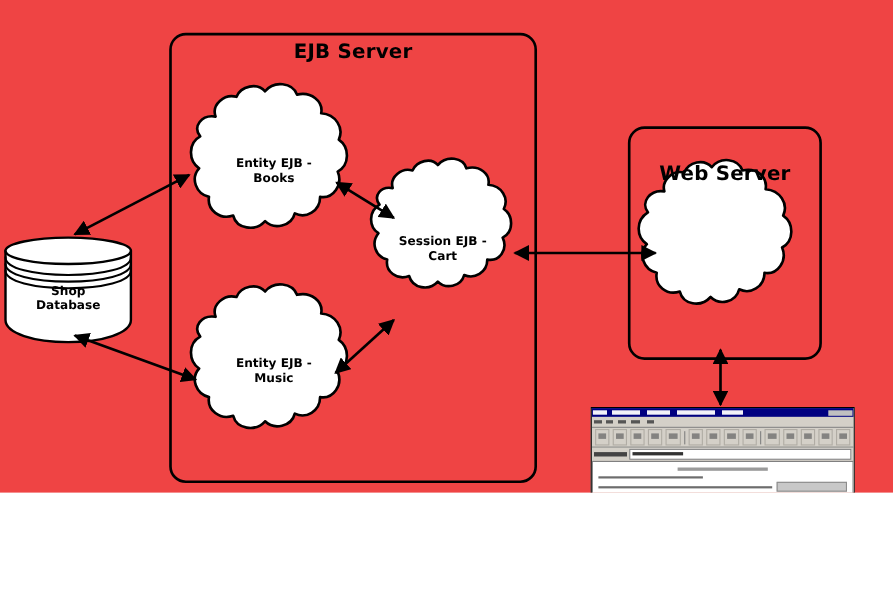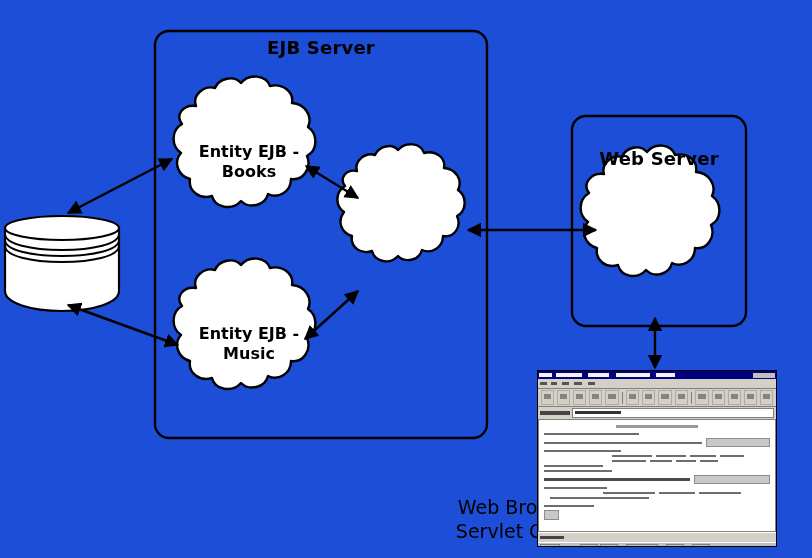--- a/index.html
+++ b/index.html
@@ -7,22 +7,22 @@
     margin: 0;
     padding: 0;
     background: #ffffff;
   }
   body {
     font-family: "DejaVu Sans", "Liberation Sans", sans-serif;
   }
   #canvas {
     position: relative;
     width: 812px;
-    height: 558px;
-    background: #1d4ed8;
+    height: 448px;
+    background: #ef4444;
     overflow: hidden;
   }
   svg.layer {
     position: absolute;
     left: 0;
     top: 0;
     width: 812px;
     height: 558px;
   }
   .stroke {
@@ -67,21 +67,21 @@
     line-height: 1.22;
     user-select: none;
   }
   .title-lbl {
     font-weight: bold;
     font-size: 18px;
     letter-spacing: 0.2px;
   }
   .node-lbl {
     font-weight: bold;
-    font-size: 16px;
+    font-size: 11px;
   }
   .caption-lbl {
     font-size: 19px;
     line-height: 1.28;
   }
 
   
   #browser-thumb {
     position: absolute;
     left: 537px;
@@ -263,27 +263,31 @@
 
     <line class="arrowline" x1="468" y1="230" x2="596" y2="230" marker-start="url(#ah)" marker-end="url(#ah)"></line>
 
     <line class="arrowline" x1="655" y1="318" x2="655" y2="368" marker-start="url(#ah)" marker-end="url(#ah)"></line>
   </svg>
 
   <div class="lbl title-lbl" style="left:155px; top:37px; width:332px;">EJB Server</div>
 
   <div class="lbl title-lbl" style="left:572px; top:122px; width:174px;margin-top:26px;">Web Server</div>
 
+  <div class="lbl node-lbl" style="left:12px; top:258px; width:100px;">Shop
+Database</div>
 
   <div class="lbl node-lbl" style="left:189px; top:142px; width:120px;">Entity EJB -
 Books</div>
 
   <div class="lbl node-lbl" style="left:189px; top:324px; width:120px;">Entity EJB -
 Music</div>
 
+  <div class="lbl node-lbl" style="left:345px; top:213px; width:115px;">Session EJB -
+Cart</div>
 
 
   <div class="lbl caption-lbl" style="left:370px; top:495px; width:300px;">Web Browser
 Servlet Client</div>
 
   <div id="browser-thumb">
     <div class="bw-titlebar">
       <div class="bw-titletext"></div>
       <div class="bw-wbtns"></div>
     </div>

